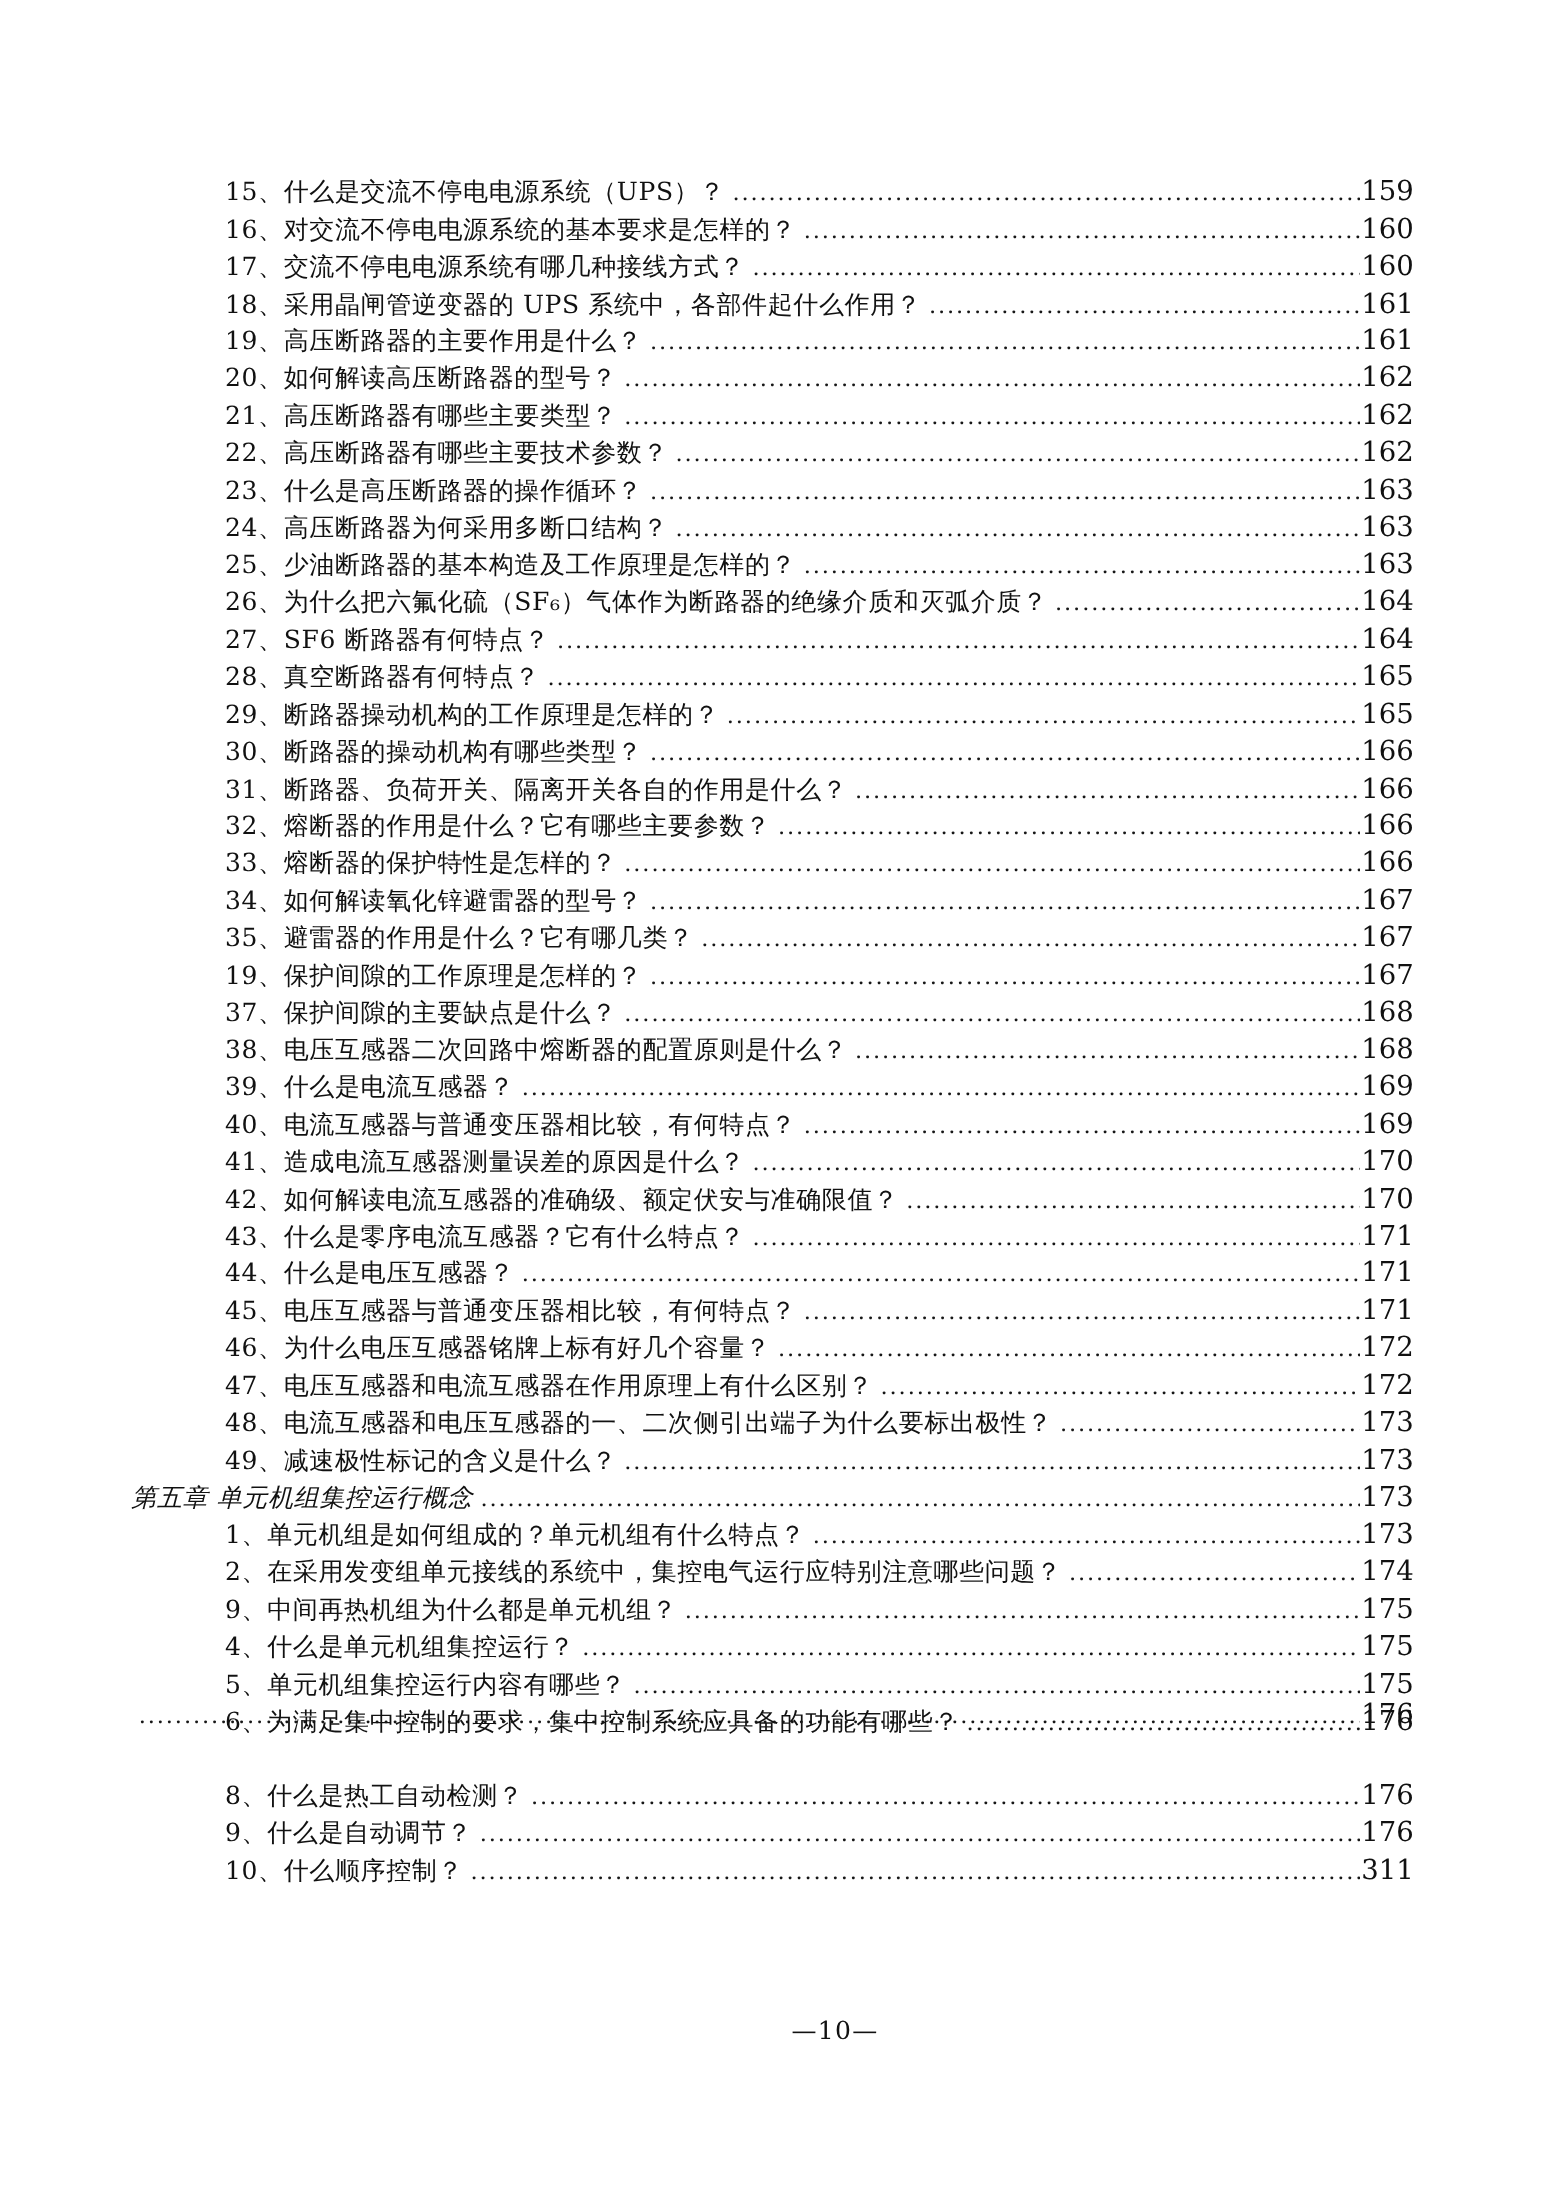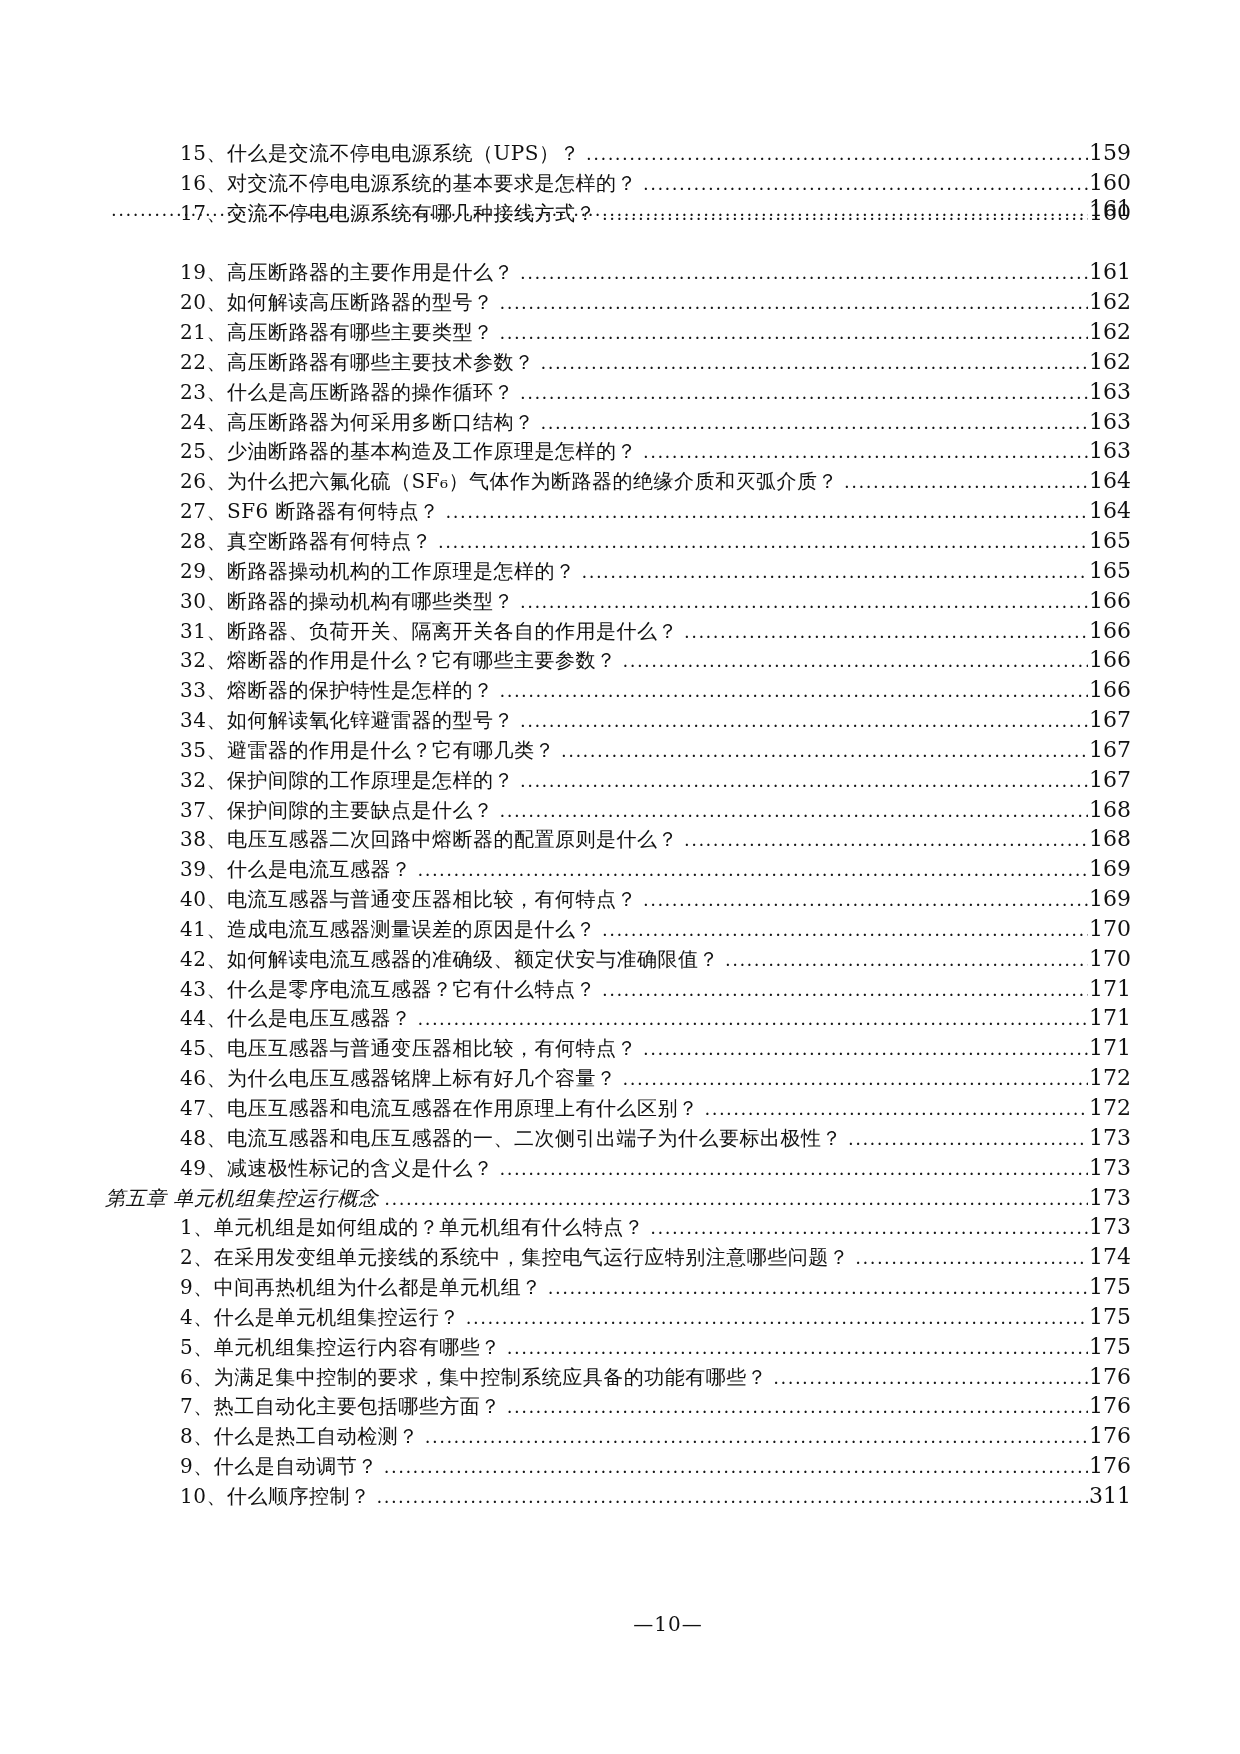--- a/index.html
+++ b/index.html
@@ -81,20 +81,21 @@
         <span class="label">16、对交流不停电电源系统的基本要求是怎样的？</span>
         <span class="leader"></span>
         <span class="pagenum">160</span>
       </div>
       <div class="row item">
         <span class="label">17、交流不停电电源系统有哪几种接线方式？</span>
         <span class="leader"></span>
         <span class="pagenum">160</span>
       </div>
       <div class="row item">
+        <span class="label">18、采用晶闸管逆变器的 UPS 系统中，各部件起什么作用？</span>
         <span class="leader"></span>
         <span class="pagenum">161</span>
       </div>
       <div class="row item">
         <span class="label">19、高压断路器的主要作用是什么？</span>
         <span class="leader"></span>
         <span class="pagenum">161</span>
       </div>
       <div class="row item">
         <span class="label">20、如何解读高压断路器的型号？</span>
@@ -170,21 +171,21 @@
         <span class="label">34、如何解读氧化锌避雷器的型号？</span>
         <span class="leader"></span>
         <span class="pagenum">167</span>
       </div>
       <div class="row item">
         <span class="label">35、避雷器的作用是什么？它有哪几类？</span>
         <span class="leader"></span>
         <span class="pagenum">167</span>
       </div>
       <div class="row item">
-        <span class="label">32、保护间隙的工作原理是怎样的？</span>
+        <span class="label">19、保护间隙的工作原理是怎样的？</span>
         <span class="leader"></span>
         <span class="pagenum">167</span>
       </div>
       <div class="row item">
         <span class="label">37、保护间隙的主要缺点是什么？</span>
         <span class="leader"></span>
         <span class="pagenum">168</span>
       </div>
       <div class="row item">
         <span class="label">38、电压互感器二次回路中熔断器的配置原则是什么？</span>
@@ -275,21 +276,20 @@
         <span class="label">5、单元机组集控运行内容有哪些？</span>
         <span class="leader"></span>
         <span class="pagenum">175</span>
       </div>
       <div class="row item">
         <span class="label">6、为满足集中控制的要求，集中控制系统应具备的功能有哪些？</span>
         <span class="leader"></span>
         <span class="pagenum">176</span>
       </div>
       <div class="row item">
-        <span class="label">7、热工自动化主要包括哪些方面？</span>
         <span class="leader"></span>
         <span class="pagenum">176</span>
       </div>
       <div class="row item">
         <span class="label">8、什么是热工自动检测？</span>
         <span class="leader"></span>
         <span class="pagenum">176</span>
       </div>
       <div class="row item">
         <span class="label">9、什么是自动调节？</span>

